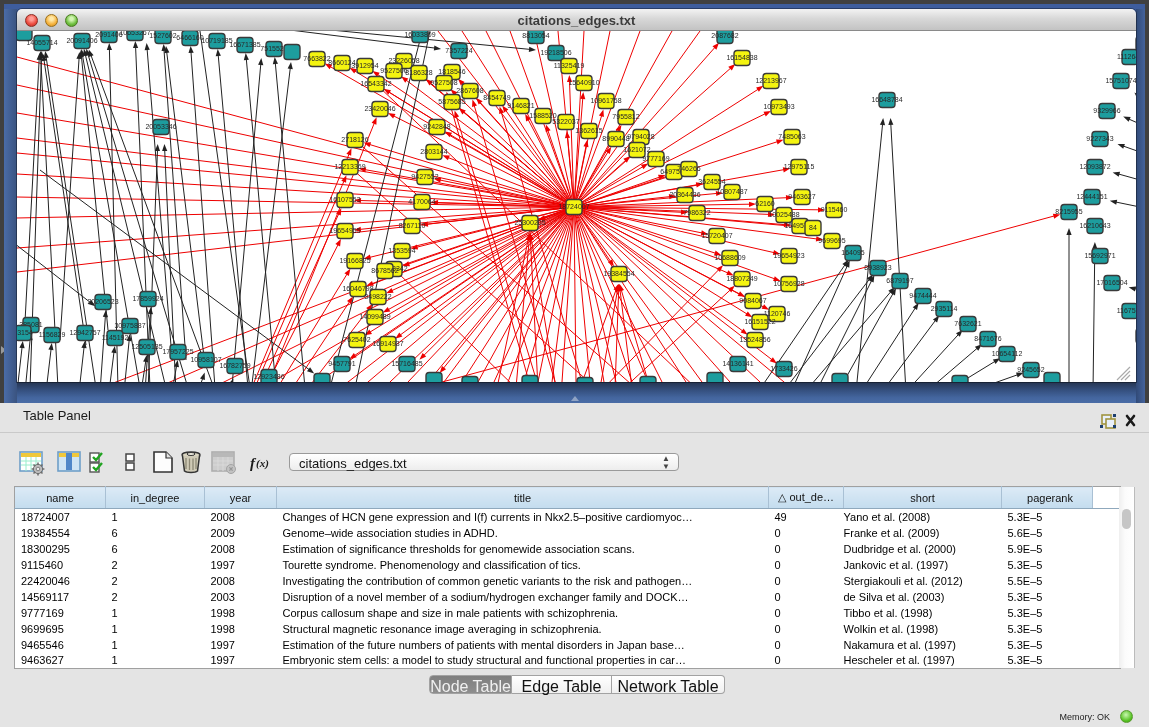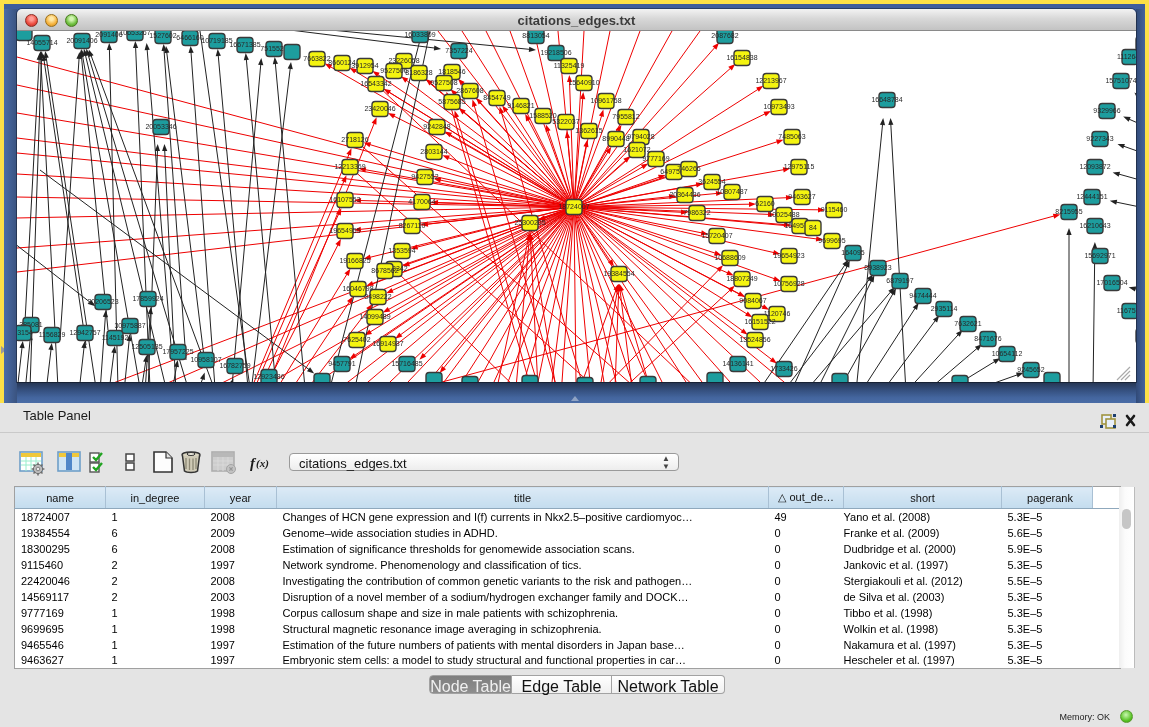--- a/index.html
+++ b/index.html
@@ -1,16 +1,16 @@
 <!DOCTYPE html>
 <html><head><meta charset="utf-8">
 <style>
 *{margin:0;padding:0;box-sizing:border-box;}
 html,body{width:1149px;height:727px;overflow:hidden;font-family:"Liberation Sans",sans-serif;}
-#app{position:relative;width:1149px;height:727px;background:#fde047;}
+#app{position:relative;width:1149px;height:727px;background:#404040;}
 #bluebg{position:absolute;left:4px;top:4px;width:1141px;height:399px;background:#3e5d9d;}
 #bandshadow{position:absolute;left:17px;top:382px;width:1119px;height:21px;background:linear-gradient(180deg,#253450,#35507f 40%,#44669f 75%,#4a6ca6);}
 #lstrip{position:absolute;left:4px;top:9px;width:13px;height:394px;background:linear-gradient(90deg,#4a6ca8,#3a537f);}
 #rstrip{position:absolute;left:1136px;top:9px;width:9px;height:394px;background:linear-gradient(90deg,#314a77,#44639c);}
 #netwin{position:absolute;left:17px;top:9px;width:1119px;height:373px;border-radius:5px 5px 0 0;
   box-shadow:0 0 0 1px rgba(0,0,0,.35);}
 #titlebar{position:absolute;left:0;top:0;width:100%;height:22px;border-radius:5px 5px 0 0;
   background:linear-gradient(#f3f3f3,#d8d8d8 45%,#c3c3c3);border-bottom:1px solid #8a8a8a;}
 .tl{position:absolute;top:14px;width:13px;height:13px;border-radius:50%;}
 #tl1{left:8px;background:radial-gradient(circle at 50% 35%,#ff9d96 0 18%,#ec4b3e 60%,#b03128);border:1px solid #8e2b22;}
@@ -839,21 +839,21 @@
               <td class="c4">Estimation of significance thresholds for genomewide association scans.</td>
               <td class="c5">0</td>
               <td class="c6">Dudbridge et al. (2000)</td>
               <td class="c7">5.9E–5</td>
               <td class="c8"></td>
             </tr>
 <tr>
               <td class="c1">9115460</td>
               <td class="c2">2</td>
               <td class="c3">1997</td>
-              <td class="c4">Network syndrome. Phenomenology and classification of tics.</td>
+              <td class="c4">Tourette syndrome. Phenomenology and classification of tics.</td>
               <td class="c5">0</td>
               <td class="c6">Jankovic et al. (1997)</td>
               <td class="c7">5.3E–5</td>
               <td class="c8"></td>
             </tr>
 <tr>
               <td class="c1">22420046</td>
               <td class="c2">2</td>
               <td class="c3">2008</td>
               <td class="c4">Investigating the contribution of common genetic variants to the risk and pathogen…</td>

